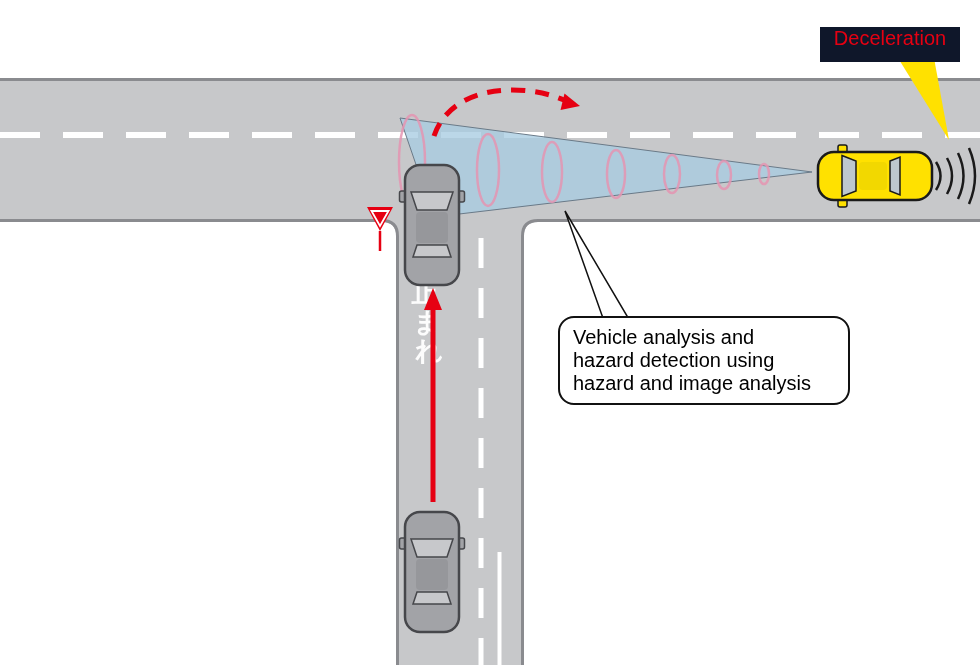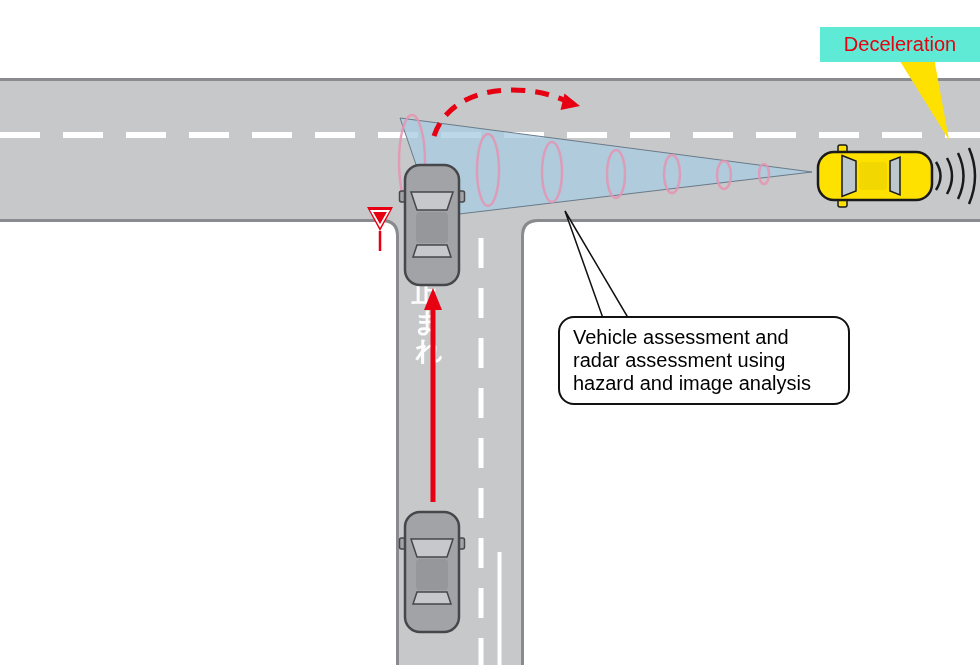--- a/index.html
+++ b/index.html
@@ -2,23 +2,23 @@
 <html><head>
 <meta charset="utf-8">
 <style>
   html,body{margin:0;padding:0;background:#ffffff;}
   .canvas{
     position:relative;width:980px;height:665px;background:#ffffff;
     overflow:hidden;font-family:"Liberation Sans",sans-serif;
   }
   .scene{position:absolute;left:0;top:0;}
   .decel-callout{
-    position:absolute;left:820px;top:27px;width:160px;height:35px;
-    background:#5eead4;color:#e60012;font-size:20px;
-    display:flex;align-items:center;justify-content:center;
+    position:absolute;left:820px;top:27px;width:140px;height:35px;
+    background:#0f172a;color:#e60012;font-size:20px;
+    display:flex;justify-content:center;
   }
   .detect-callout{
     position:absolute;left:558px;top:316px;width:262px;
     background:#ffffff;border:2px solid #111111;border-radius:16px;
     padding:8px 13px;font-size:20px;line-height:1.15;color:#000000;
   }
   .detect-callout .line{white-space:nowrap;}
   .road-text{font-family:"Liberation Sans",sans-serif;font-weight:bold;}
 </style>
 </head>
@@ -104,18 +104,18 @@
 
     <polygon points="565,211 604,321 630,321" fill="#ffffff" stroke="#111111" stroke-width="1.5"></polygon>
     <polygon points="898,58 934,58 949,140" fill="#ffe100"></polygon>
   </svg>
 
   <div class="decel-callout">
     <span>Deceleration</span>
   </div>
 
   <div class="detect-callout">
-    <div class="line">Vehicle assessment and</div>
-    <div class="line">radar assessment using</div>
+    <div class="line">Vehicle analysis and</div>
+    <div class="line">hazard detection using</div>
     <div class="line">hazard and image analysis</div>
   </div>
 
 </div>
 
 </body></html>

